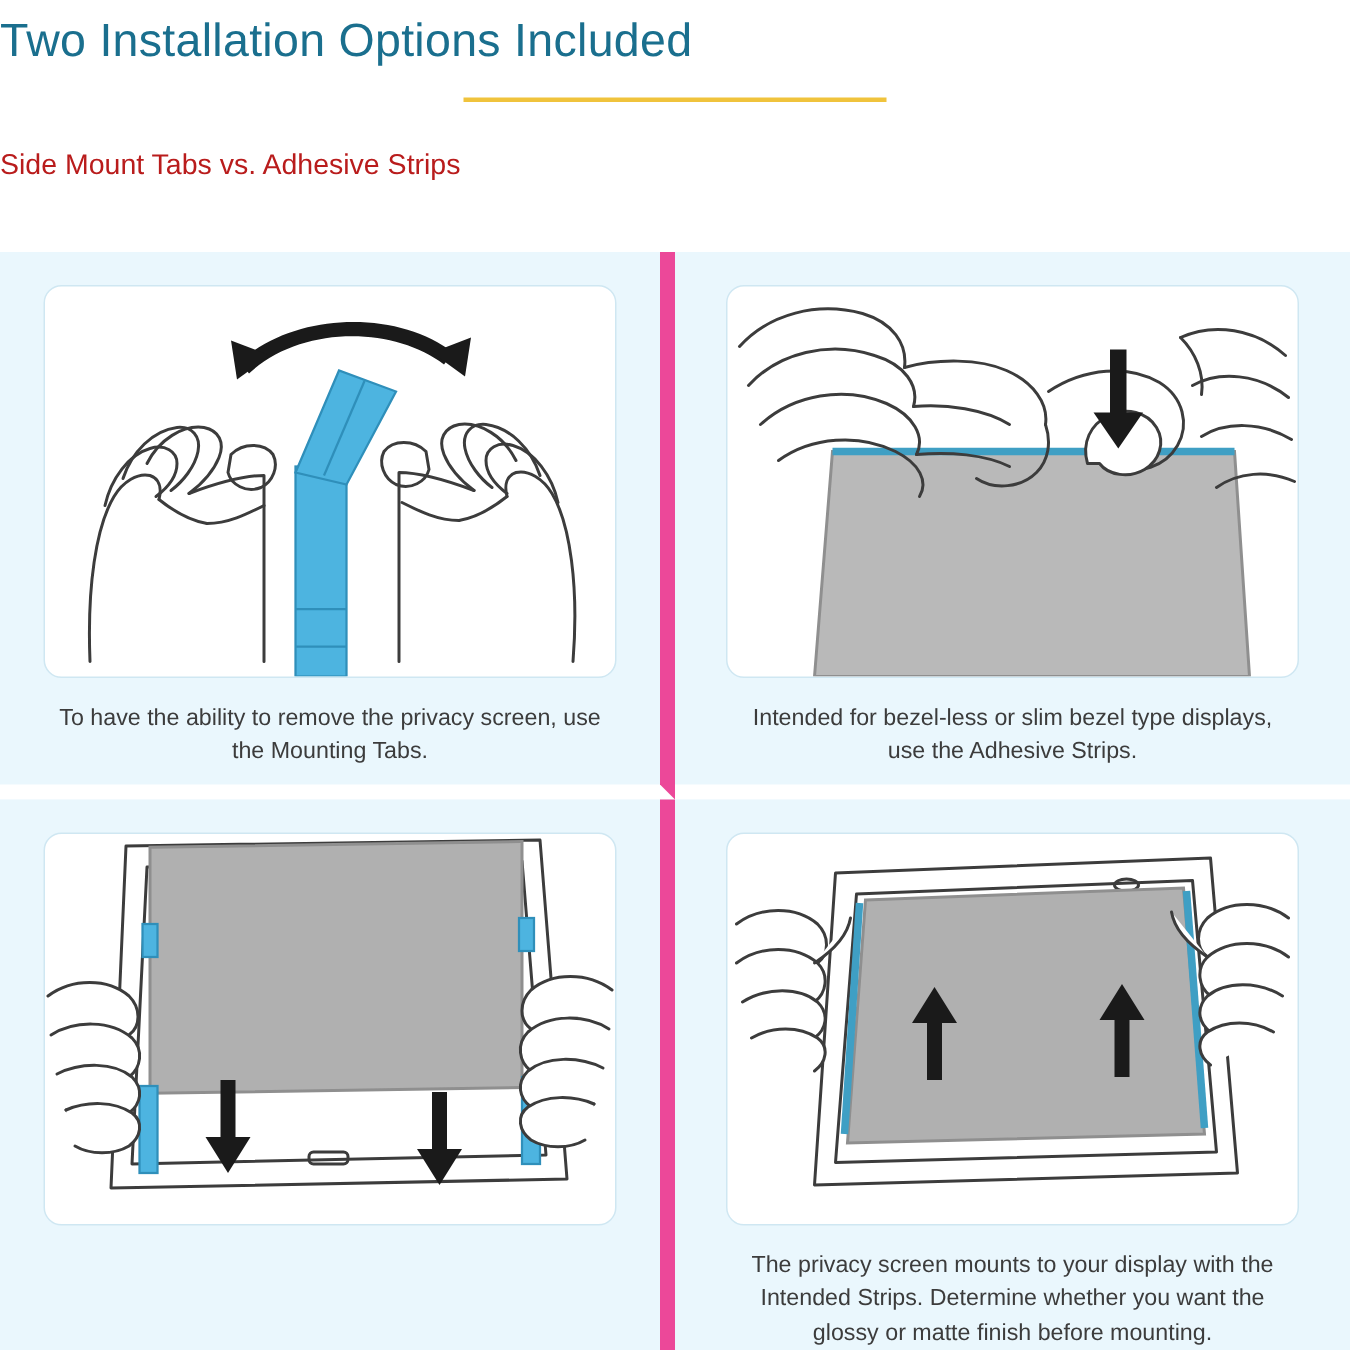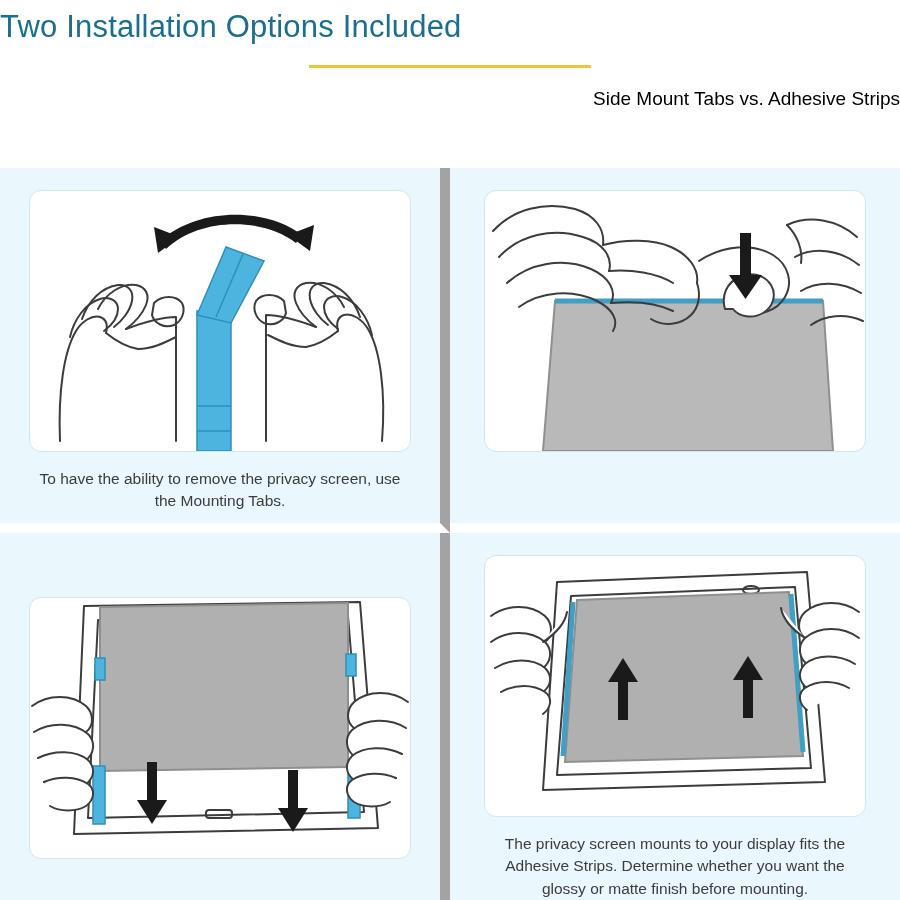--- a/index.html
+++ b/index.html
@@ -29,24 +29,24 @@
     padding-top: 8px;
     line-height: 1.2;
   }
   .rule {
     width: 282px;
     height: 3px;
     background: #f0c33c;
     margin: 20px auto 0 auto;
   }
   .subtitle {
-    text-align: right;
+    text-align: left;
     font-size: 19px;
-    color: #000000;
-    margin-top: 20px;
+    color: #b91c1c;
+    margin-top: 32px;
     font-weight: 400;
   }
   .grid {
     position: absolute;
     top: 168px;
     left: 0;
     width: 900px;
     height: 716px;
     display: grid;
     grid-template-columns: 1fr 1fr;
@@ -54,21 +54,21 @@
     gap: 0px;
   }
   .panel {
     background: #eaf7fd;
     box-sizing: border-box;
     display: flex;
     flex-direction: column;
     align-items: center;
     padding: 22px 24px 10px 24px;
   }
-  .panel.left { border-right: 10px solid #a3a3a3; justify-content: center; }
+  .panel.left { border-right: 10px solid #ec4899; }
   .panel.top { border-bottom: 10px solid #ffffff; }
   .art {
     background: #ffffff;
     border: 1px solid #cfe7f2;
     border-radius: 12px;
     width: 382px;
     height: 262px;
     box-sizing: border-box;
     position: relative;
     overflow: hidden;
@@ -166,20 +166,21 @@
             <path d="M378 130 C360 122 340 124 326 134"></path>
             <path d="M302 34 C312 44 318 58 316 72"></path>
           </g>
 
           <g fill="#1a1a1a">
             <rect x="255" y="42" width="11" height="44"></rect>
             <path d="M244 84 L277 84 L260.5 108 Z"></path>
           </g>
         </svg>
       </div>
+      <div class="caption">Intended for bezel-less or slim bezel type displays, use the Adhesive Strips.</div>
     </div>
 
     <div class="panel left">
       <div class="art">
         <svg width="380" height="260" viewBox="0 0 380 260">
 
           <g fill="none" stroke="#3c3c3c" stroke-width="2" stroke-linejoin="round">
             <path d="M54 8 L330 4 L348 230 L44 236 Z"></path>
             <path d="M68 22 L318 18 L334 214 L58 220 Z"></path>
             <ellipse cx="272" cy="22" rx="7" ry="4"></ellipse>
@@ -253,17 +254,17 @@
           </g>
 
           <g fill="#1a1a1a">
             <rect x="133" y="124" width="10" height="40"></rect>
             <path d="M123 126 L153 126 L138 102 Z"></path>
             <rect x="258" y="122" width="10" height="40"></rect>
             <path d="M248 124 L278 124 L263 100 Z"></path>
           </g>
         </svg>
       </div>
-      <div class="caption">The privacy screen mounts to your display fits the Adhesive Strips. Determine whether you want the glossy or matte finish before mounting.</div>
+      <div class="caption">The privacy screen mounts to your display with the Intended Strips. Determine whether you want the glossy or matte finish before mounting.</div>
     </div>
 
   </div>
 </div>
 
 </body></html>

